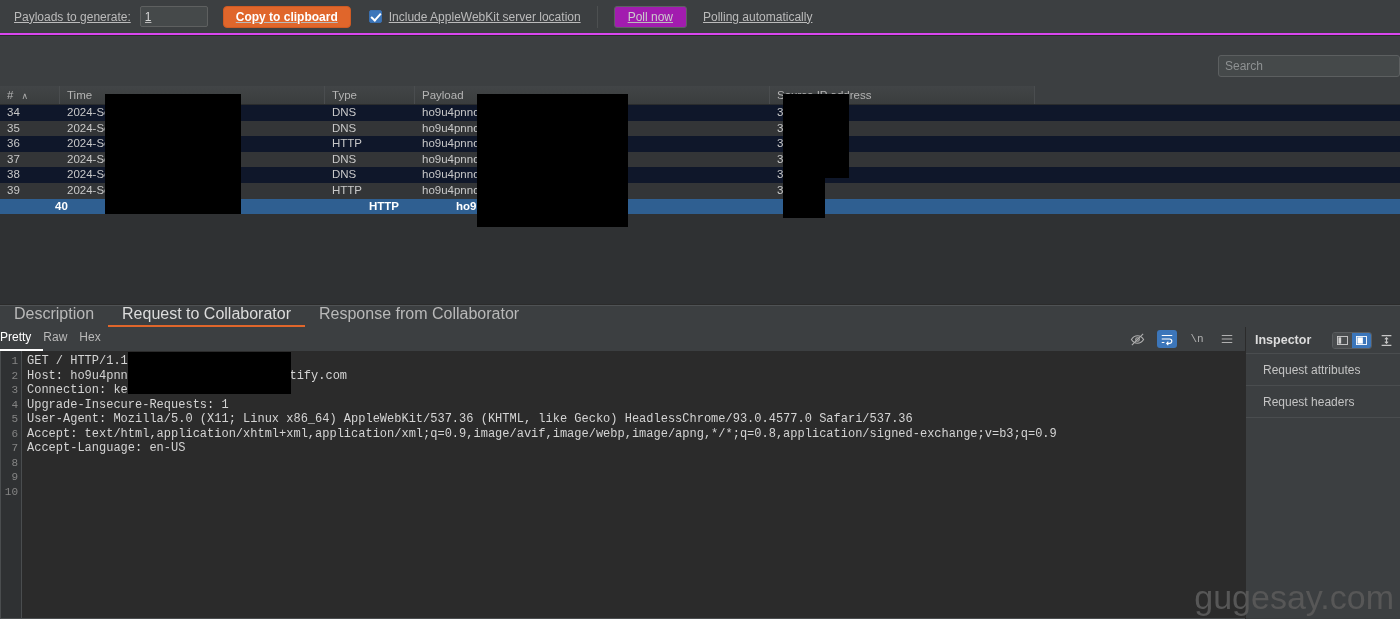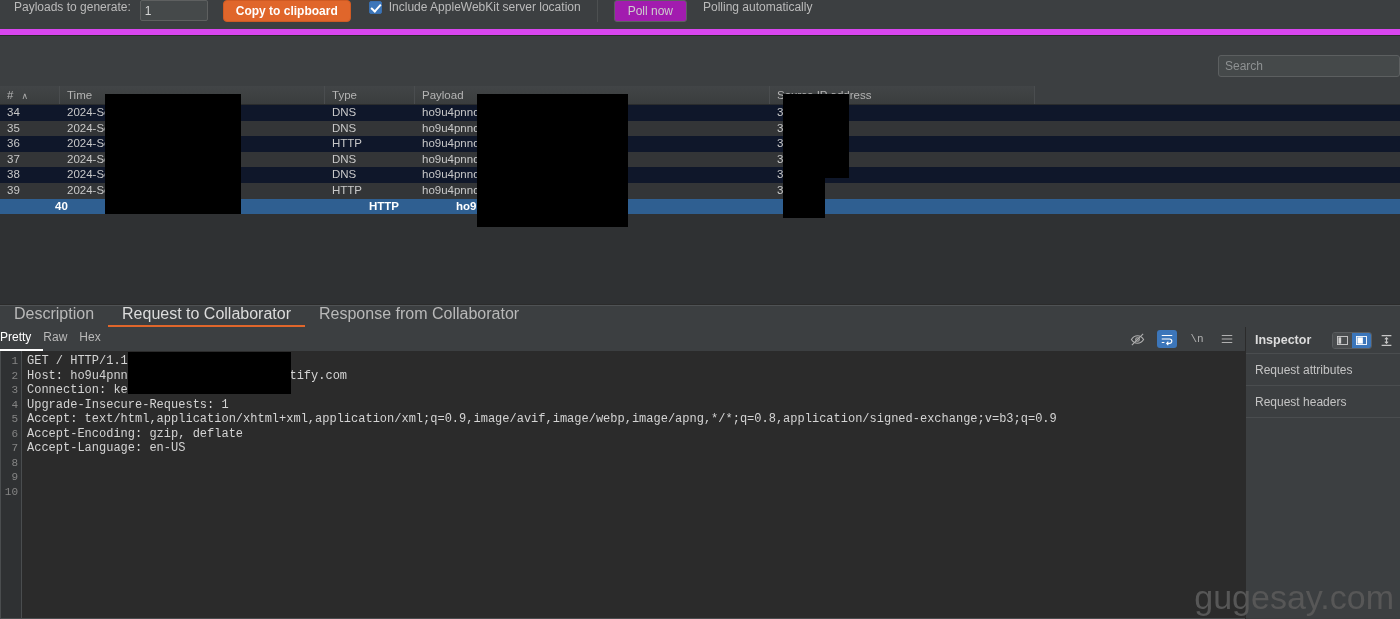--- a/index.html
+++ b/index.html
@@ -12,23 +12,24 @@
     font-size: 12px;
     color: #bbbbbb;
     -webkit-font-smoothing: antialiased;
   }
   #app { position: relative; width: 1400px; height: 619px; background: #2b2b2b; }
 
   
   .toolbar {
     position: absolute; left: 0; top: 0; width: 1400px; height: 35px;
     background: #3c3f41;
-    display: flex; align-items: flex-start;
+    display: flex; align-items: center;
     padding-left: 14px;
-    border-bottom: 6px solid #d946ef;
+    border-bottom: 2px solid #d946ef;
+    text-decoration: underline;
   }
   .tb-label { font-size: 12px; color: #bbbbbb; margin-right: 9px; white-space: nowrap; }
   .tb-input {
     width: 68px; height: 21px;
     background: #45494a; border: 1px solid #5e6060; border-radius: 2px;
     color: #d6d6d6; font-size: 12px; font-family: "Liberation Sans", sans-serif;
     padding: 0 4px; outline: none;
   }
   .tb-orange-btn {
     margin-left: 15px;
@@ -194,21 +195,21 @@
   .insp-title { font-size: 12.5px; font-weight: bold; color: #dcdcdc; white-space: nowrap; }
   .insp-btns { margin-left: auto; display: flex; align-items: center; padding-right: 4px; gap: 4px; }
   .lay-group { display: flex; border-radius: 3px; overflow: hidden; border: 1px solid #5a5d5f; }
   .lay-btn {
     width: 19px; height: 15px; background: #4a4d4f;
     display: flex; align-items: center; justify-content: center; cursor: pointer;
   }
   .lay-btn.on { background: #3c76ba; }
   .insp-row {
     height: 32px; display: flex; align-items: center;
-    padding-left: 9px; font-size: 12px; color: #c4c4c4;
+    padding-left: 17px; font-size: 12px; color: #c4c4c4;
     border-bottom: 1px solid #4a4d4f; cursor: pointer; white-space: nowrap;
   }
 
   
   .redact { position: absolute; background: #000000; z-index: 40; }
 
   
   .watermark {
     position: absolute; right: 6px; bottom: 2px;
     font-size: 34px; color: #575757;
@@ -354,22 +355,22 @@
           <div class="gl">7</div>
           <div class="gl">8</div>
           <div class="gl">9</div>
           <div class="gl">10</div>
         </div>
       <div class="code" id="code">
           <div class="cl">GET / HTTP/1.1</div>
           <div class="cl">Host: ho9u4pnnd<span style="margin-left: 140px;">astify.com</span></div>
           <div class="cl">Connection: kee</div>
           <div class="cl">Upgrade-Insecure-Requests: 1</div>
+          <div class="cl">User-Agent: Mozilla/5.0 (X11; Linux x86_64) AppleWebKit/537.36 (KHTML, like Gecko) HeadlessChrome/93.0.4577.0 Safari/537.36</div>
           <div class="cl">Accept: text/html,application/xhtml+xml,application/xml;q=0.9,image/avif,image/webp,image/apng,*/*;q=0.8,application/signed-exchange;v=b3;q=0.9</div>
-          <div class="cl">Accept-Encoding: gzip, deflate</div>
           <div class="cl">Accept-Language: en-US</div>
           <div class="cl"></div>
           <div class="cl"></div>
         </div>
     </div>
   </div>
 
   <div class="inspector">
     <div class="insp-head">
       <span class="insp-title">Inspector</span>

